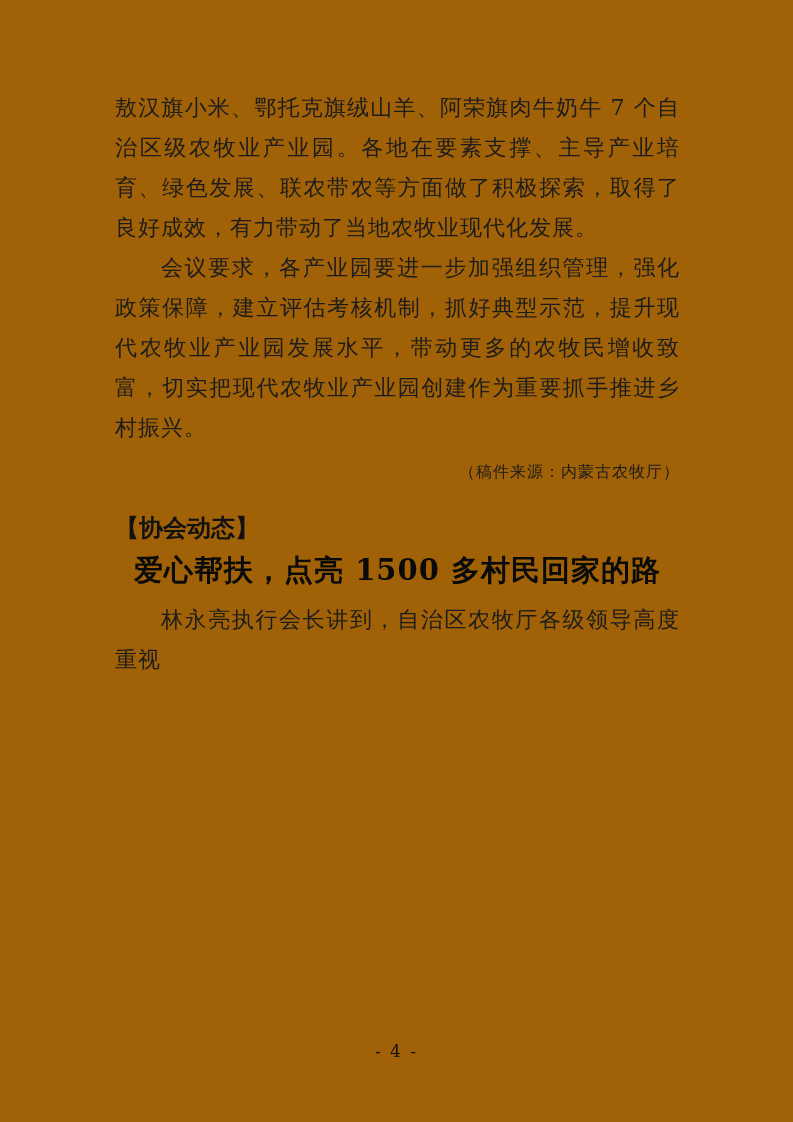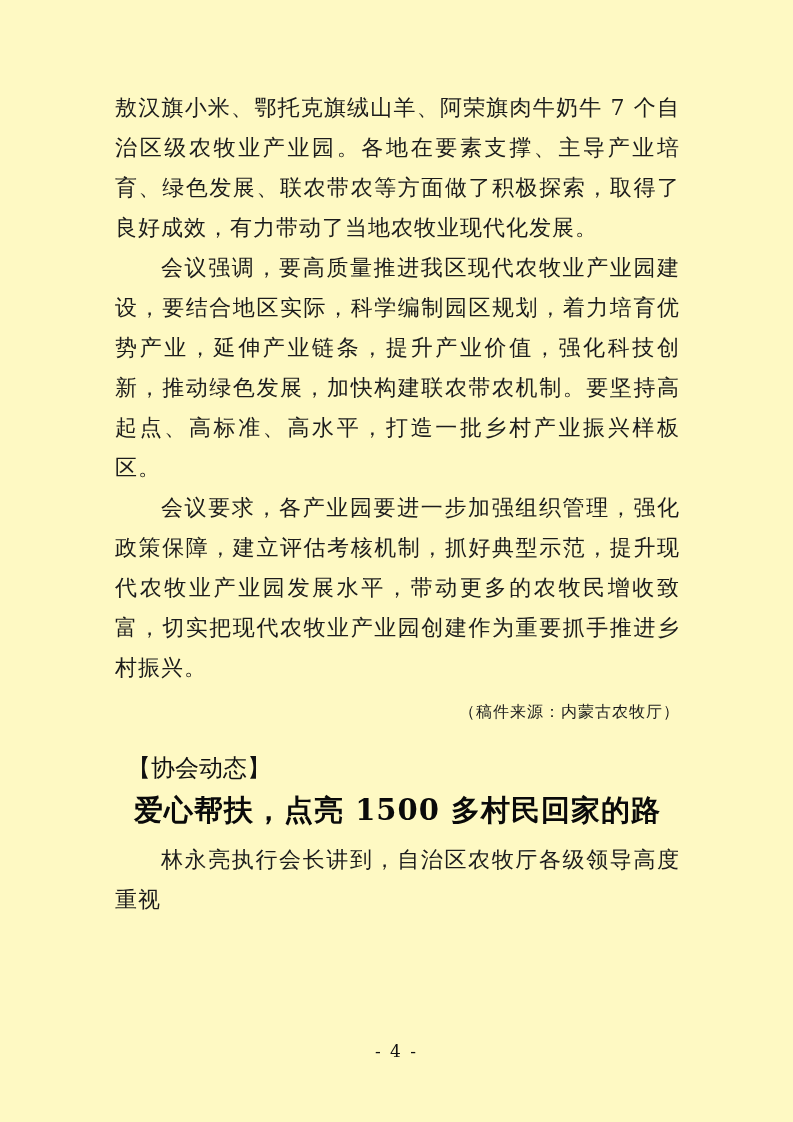--- a/index.html
+++ b/index.html
@@ -4,21 +4,21 @@
 <style>
   html, body {
     margin: 0;
     padding: 0;
     background: #ffffff;
   }
   .page {
     position: relative;
     width: 793px;
     height: 1122px;
-    background: #fef9c3;
+    background: #a16207;
     overflow: hidden;
     font-family: "DejaVu Serif", serif;
     color: #1c1c1c;
   }
   .content {
     position: absolute;
     left: 115px;
     top: 88px;
     width: 565px;
   }
@@ -35,24 +35,24 @@
     text-indent: 46px;
   }
   p.source-line {
     margin: 4px 0 0 0;
     font-size: 16px;
     line-height: 40px;
     text-align: right;
     letter-spacing: 1px;
   }
   h3.section-header {
-    margin: 18px 0 0 12px;
+    margin: 18px 0 0 0;
     font-size: 24px;
     line-height: 36px;
-    font-weight: 400;
+    font-weight: 700;
     font-family: "DejaVu Sans", sans-serif;
     letter-spacing: 0px;
     color: #111111;
   }
   h2.article-title {
     margin: 0 0 6px 0;
     font-size: 29px;
     line-height: 48px;
     font-weight: 700;
     text-align: center;
@@ -73,21 +73,20 @@
   }
 </style>
 </head>
 <body>
 
 <div class="page">
   <div class="content">
 
     <p class="body-para">敖汉旗小米、鄂托克旗绒山羊、阿荣旗肉牛奶牛 7 个自治区级农牧业产业园。各地在要素支撑、主导产业培育、绿色发展、联农带农等方面做了积极探索，取得了良好成效，有力带动了当地农牧业现代化发展。</p>
 
-    <p class="body-para indent">会议强调，要高质量推进我区现代农牧业产业园建设，要结合地区实际，科学编制园区规划，着力培育优势产业，延伸产业链条，提升产业价值，强化科技创新，推动绿色发展，加快构建联农带农机制。要坚持高起点、高标准、高水平，打造一批乡村产业振兴样板区。</p>
 
     <p class="body-para indent">会议要求，各产业园要进一步加强组织管理，强化政策保障，建立评估考核机制，抓好典型示范，提升现代农牧业产业园发展水平，带动更多的农牧民增收致富，切实把现代农牧业产业园创建作为重要抓手推进乡村振兴。</p>
 
     <p class="source-line">（稿件来源：内蒙古农牧厅）</p>
 
     <h3 class="section-header">【协会动态】</h3>
 
     <h2 class="article-title">爱心帮扶，点亮 1500 多村民回家的路</h2>
 
 

